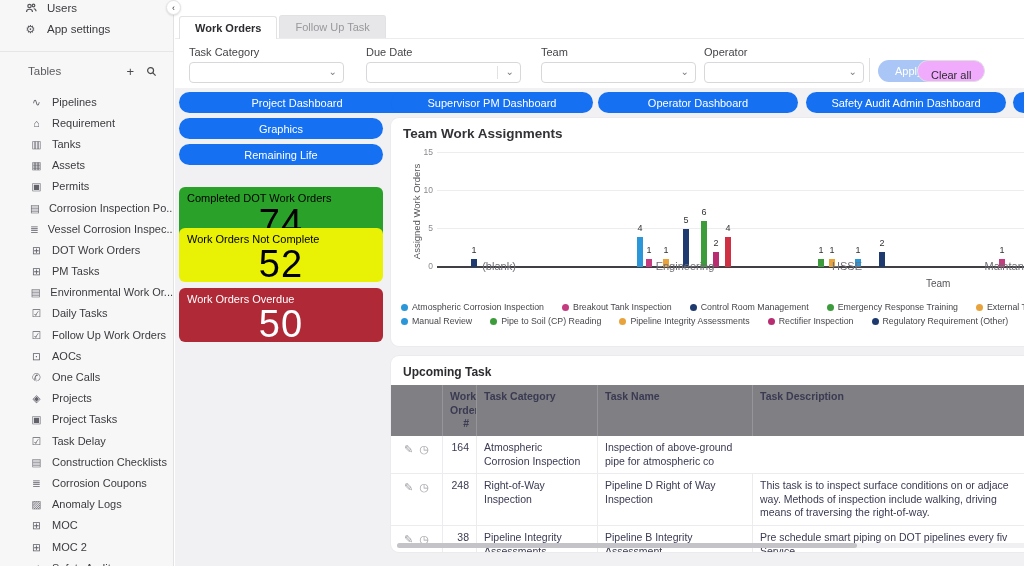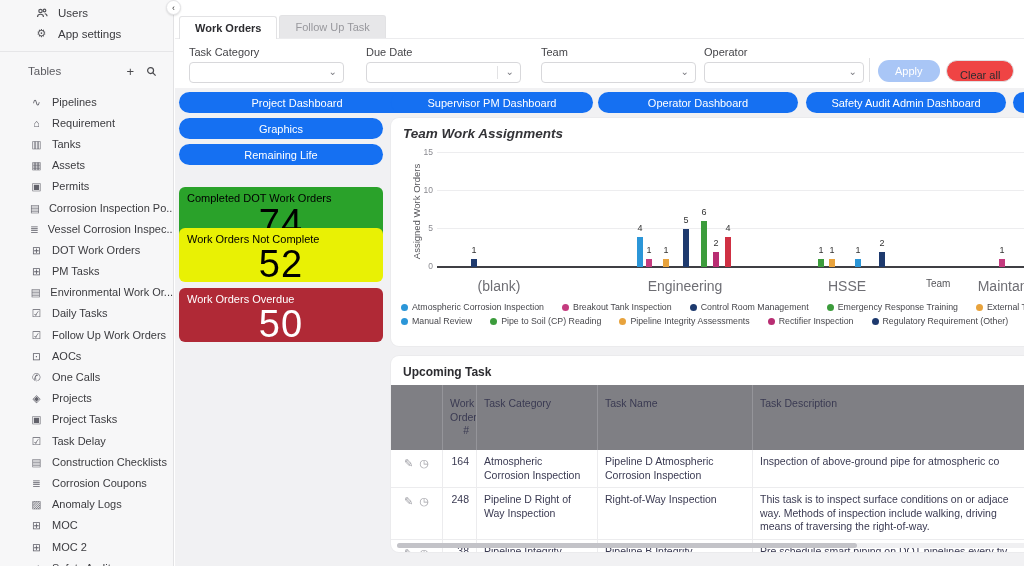--- a/index.html
+++ b/index.html
@@ -2,21 +2,21 @@
 <html><head>
 <meta charset="utf-8">
 <style>
   * { margin:0; padding:0; box-sizing:border-box; }
   html,body { width:1024px; height:566px; overflow:hidden; font-family:"Liberation Sans",sans-serif; background:#fff; }
   body { position:relative; }
 
   
   .sidebar { position:absolute; left:0; top:0; width:174px; height:566px; background:#f7f7f8; border-right:1px solid #e2e2e4; overflow:hidden; }
   .side-top { padding-top:2px; }
-  .side-row { display:flex; align-items:center; height:21px; padding-left:35px; gap:10px; font-size:11.5px; color:#3b3b3f; cursor:pointer; }
+  .side-row { display:flex; align-items:flex-start; height:21px; padding-left:24px; gap:10px; font-size:11.5px; color:#3b3b3f; cursor:pointer; }
   .side-row .sicon { width:13px; color:#55555a; font-size:11px; display:flex; align-items:center; justify-content:center; }
   .side-divider { height:1px; background:#e6e6e8; margin:7px 0 9px 0; }
   .tables-hdr { display:flex; align-items:center; height:20px; padding:0 16px 0 28px; color:#5b5b60; font-size:11.5px; }
   .tables-hdr .sp { flex:1; }
   .tables-hdr .plus { font-size:13px; color:#4a4a4e; margin-right:12px; cursor:pointer; }
   .tables-hdr svg { cursor:pointer; }
   .side-list { margin-top:10px; }
   .side-item { display:flex; align-items:center; height:21.2px; padding-left:30px; gap:9px; font-size:11px; color:#3b3b3f; cursor:pointer; white-space:nowrap; }
   .side-item .glyph { width:13px; text-align:center; color:#61616a; font-size:10.5px; }
 
@@ -32,52 +32,52 @@
   .tab.inactive { background:#e7e7e9; color:#98989d; }
 
   .filters { position:absolute; left:0; top:40px; width:849px; height:48px; background:#fff; }
   .fgroup { position:absolute; top:6px; }
   .flabel { font-size:11px; color:#454549; margin-bottom:4px; }
   .fselect { width:155px; height:21px; background:#fff; border:1px solid #d8d8db; border-radius:4px; position:relative; cursor:pointer; }
   .fselect .chev { position:absolute; right:6px; top:3px; color:#7a7a80; font-size:10px; }
   .fselect.withsep::before { content:""; position:absolute; right:22px; top:3px; bottom:3px; width:1px; background:#e2e2e4; }
   .fdivider { position:absolute; left:694px; top:18px; width:1px; height:24px; background:#e0e0e2; }
   .btn-apply { position:absolute; left:703px; top:20px; height:22px; padding:0 17px; border:none; border-radius:12px; background:#a9c6f6; color:#fff; font-size:11px; font-family:inherit; cursor:default; }
-  .btn-clear { position:absolute; left:771px; top:20px; height:22px; padding:8px 13px; border:1px solid #e0e0e2; border-radius:12px; background:#ef4444; color:#2c2c30; font-size:11px; font-family:inherit; cursor:pointer; }
+  .btn-clear { position:absolute; left:742px; top:20px; height:22px; padding:8px 13px; border:1px solid #e0e0e2; border-radius:12px; background:#f0abfc; color:#2c2c30; font-size:11px; font-family:inherit; cursor:pointer; }
 
   .content { position:absolute; left:0; top:88px; width:849px; height:478px; background:#f1f1f3; }
 
   .pill { position:absolute; height:21px; border-radius:11px; background:#1570f2; color:#fff; font-size:11px; display:flex; align-items:center; justify-content:center; cursor:pointer; }
   .kpi { position:absolute; left:4px; width:204px; height:54px; border-radius:6px; padding:5px 8px; overflow:hidden; }
   .kpi .klabel { font-size:11px; }
   .kpi .kvalue { font-size:38px; text-align:center; line-height:1.05; letter-spacing:1px; }
 
   .card { position:absolute; background:#fff; border-radius:8px; box-shadow:0 0 0 1px #ebebed; }
   .chart-card { left:216px; top:30px; width:662px; height:228px; }
-  .chart-title { position:absolute; left:12px; top:8px; font-size:13.5px; font-weight:bold; color:#333337;font-style:italic; }
+  .chart-title { position:absolute; left:12px; top:8px; font-size:13.5px; font-weight:bold; color:#333337; }
   .ylab { position:absolute; left:-32px; top:88px; width:114px; text-align:center; font-size:9.5px; color:#55555a; transform:rotate(-90deg); transform-origin:center; }
   .plot { position:absolute; left:46px; top:34px; width:600px; height:114px; }
   .gridline { position:absolute; left:0; right:0; height:1px; background:#ededef; }
   .baseline { position:absolute; left:0; right:0; height:2px; background:#3f3f44; top:114px; }
   .ytick { position:absolute; width:20px; left:-24px; text-align:right; font-size:8.5px; color:#8a8a90; }
   .bar { position:absolute; width:6px; bottom:-1px; }
   .barval { position:absolute; width:18px; text-align:center; font-size:9px; color:#333; }
-  .catlab { position:absolute; top:126px; transform:translateX(-50%); font-size:14px; color:#6e6e74; white-space:nowrap; }
+  .catlab { position:absolute; top:108px; transform:translateX(-50%); font-size:11px; color:#6e6e74; white-space:nowrap; }
   .xlab { position:absolute; left:535px; top:160px; font-size:10px; color:#55555a; }
   .legend { position:absolute; left:10px; top:184px; width:800px; }
   .lrow { display:flex; gap:18px; margin-bottom:4px; white-space:nowrap; }
   .litem { display:flex; align-items:center; gap:4px; font-size:8.8px; color:#47474c; }
   .ldot { width:7px; height:7px; border-radius:50%; flex:0 0 auto; }
 
   .table-card { left:216px; top:268px; width:662px; height:196px; overflow:hidden; }
   .table-title { position:absolute; left:12px; top:9px; font-size:12px; font-weight:bold; color:#2c2c30; }
   .tbl { position:absolute; left:0; top:29px; width:662px; }
   .trow { display:grid; grid-template-columns:52px 34px 121px 155px 1fr; }
   .thead { background:#7f7f84; color:#fff; min-height:45px; }
-  .thead .tcell { font-size:10.5px; font-weight:normal; border-right:1px solid #95959a; padding:12px 7px; }
+  .thead .tcell { font-size:10.5px; font-weight:bold; border-right:1px solid #95959a; padding:5px 7px; }
   .thead .tcell:last-child { border-right:none; }
   .tcell { padding:5px 7px; font-size:10.5px; color:#3a3a52; line-height:1.3; border-right:1px solid #ececee; overflow:hidden; }
   .tcell.num { text-align:right; }
   .tbody .trow { border-bottom:1px solid #ececee; }
   .tcell.icons { display:flex; gap:6px; align-items:flex-start; justify-content:center; color:#a2a2a8; font-size:11px; padding-top:6px; border-right:1px solid #ececee; }
   .tcell.desc { white-space:pre-line; border-right:none; }
   .hscroll-track { position:absolute; left:6px; bottom:4px; width:648px; height:5px; border-radius:3px; background:#f0f0f2; }
   .hscroll-thumb { position:absolute; left:0; top:0; width:460px; height:5px; border-radius:3px; background:#c3c3c8; cursor:grab; }
 </style>
 </head>
@@ -373,31 +373,30 @@
           <div class="tcell" style="border-right:none;">Task Description</div>
         </div>
         <div class="tbody">
             <div class="trow">
               <div class="tcell icons">
                 <span>✎</span>
                 <span>◷</span>
               </div>
               <div class="tcell num">164</div>
               <div class="tcell">Atmospheric Corrosion Inspection</div>
-              <div class="tcell">Pipeline D Atmospheric Corrosion Inspection</div>
               <div class="tcell desc">Inspection of above-ground pipe for atmospheric co</div>
             </div>
             <div class="trow">
               <div class="tcell icons">
                 <span>✎</span>
                 <span>◷</span>
               </div>
               <div class="tcell num">248</div>
+              <div class="tcell">Right-of-Way Inspection</div>
               <div class="tcell">Pipeline D Right of Way Inspection</div>
-              <div class="tcell">Right-of-Way Inspection</div>
               <div class="tcell desc">This task is to inspect surface conditions on or adjace
 way. Methods of inspection include walking, driving
 means of traversing the right-of-way.</div>
             </div>
             <div class="trow">
               <div class="tcell icons">
                 <span>✎</span>
                 <span>◷</span>
               </div>
               <div class="tcell num">38</div>

